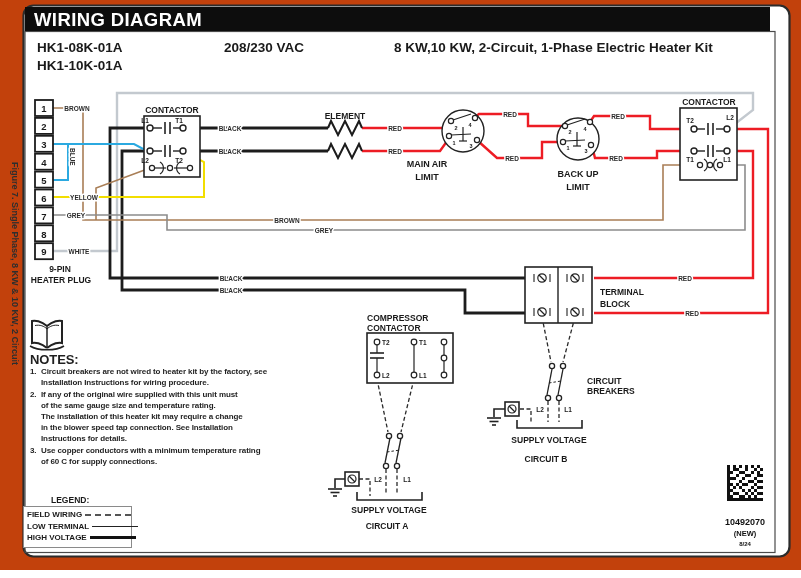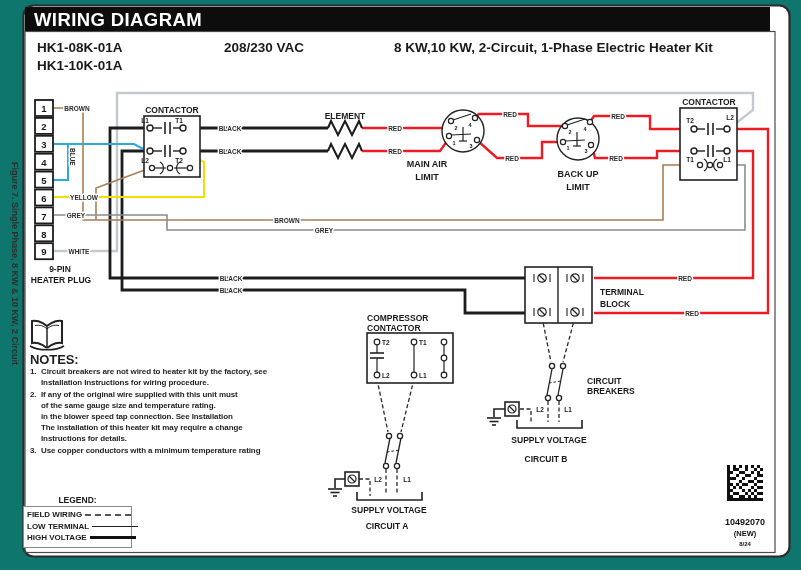--- a/index.html
+++ b/index.html
@@ -1,16 +1,16 @@
 <!DOCTYPE html>
 <html><head>
 <meta charset="utf-8">
 <style>
   html,body{margin:0;padding:0;background:#fff;}
-  .page{position:relative;width:801px;height:570px;background:#0f766e;overflow:hidden;
+  .page{position:relative;width:801px;height:570px;background:#c2410c;overflow:hidden;
         font-family:"Liberation Sans",sans-serif;}
   svg text{font-family:"Liberation Sans",sans-serif;}
   .title-text{font-size:18.5px;font-weight:800;fill:#fff;letter-spacing:.4px;}
   .hdr{font-size:13.5px;font-weight:800;fill:#1a1a1a;}
   .clbl{font-size:8.5px;font-weight:700;fill:#1a1a1a;}
   .clbl2{font-size:9px;font-weight:700;fill:#1a1a1a;}
   .tlbl{font-size:6.5px;font-weight:700;fill:#1a1a1a;}
   .nlbl{font-size:5.5px;font-weight:700;fill:#1a1a1a;}
   .pinlbl{font-size:9.5px;font-weight:700;fill:#1a1a1a;}
   .wlbl{font-size:6.5px;font-weight:700;fill:#2a2a2a;paint-order:stroke;stroke:#fff;
@@ -19,21 +19,21 @@
   .cap{font-size:9px;font-weight:700;fill:#2e2e2e;}
   .bc1{font-size:9px;font-weight:700;fill:#111;}
   .bc2{font-size:7.5px;font-weight:700;fill:#111;}
   .bc3{font-size:6px;font-weight:700;fill:#111;}
   .notes{position:absolute;left:30px;top:354px;width:300px;color:#1f1f1f;
          font-size:8px;font-weight:700;line-height:11.2px;letter-spacing:-.1px;}
   .notes-heading{margin-bottom:1px;font-size:13px;}
   .note-row{display:flex;white-space:nowrap;}
   .note-num{width:11px;flex:0 0 11px;}
   .legend{position:absolute;left:23px;top:495px;width:109px;}
-  .legend-heading{text-align:center;font-size:8.5px;font-weight:700;color:#1a1a1a;}
+  .legend-heading{font-size:8.5px;font-weight:700;color:#1a1a1a;margin-left:28px;}
   .legend-box{margin-top:1px;border:1.5px solid #8a8a8a;padding:2px 4px 3px 3px;background:#fff;}
   .legend-row{display:flex;align-items:center;justify-content:space-between;height:11.5px;text-align:center;}
   .legend-label{font-size:8px;font-weight:700;color:#1a1a1a;white-space:nowrap;}
   .lsample{width:46px;height:0;flex:0 0 46px;margin-left:3px;}
   .ls-dash{border-top:2px dashed #555;}
   .ls-thin{border-top:1.6px solid #222;}
   .ls-thick{border-top:3.5px solid #111;}
 </style>
 </head>
 <body>
@@ -405,33 +405,37 @@
   <div class="note-row">
         <span class="note-num">2.</span>
         <span>If any of the original wire supplied with this unit must</span>
       </div>
   <div class="note-row">
         <span class="note-num"></span>
         <span>of the same gauge size and temperature rating.</span>
       </div>
   <div class="note-row">
         <span class="note-num"></span>
+        <span>The installation of this heater kit may require a change</span>
+      </div>
+  <div class="note-row">
+        <span class="note-num"></span>
         <span>in the blower speed tap connection. See Installation</span>
-      </div>
-  <div class="note-row">
-        <span class="note-num"></span>
-        <span>The installation of this heater kit may require a change</span>
       </div>
   <div class="note-row">
         <span class="note-num"></span>
         <span>Instructions for details.</span>
       </div>
   <div class="note-row">
         <span class="note-num">3.</span>
         <span>Use copper conductors with a minimum temperature rating</span>
+      </div>
+  <div class="note-row">
+        <span class="note-num"></span>
+        <span>of 60 C for supply connections.</span>
       </div>
 </div>
 
 
 <div class="legend">
   <div class="legend-heading">LEGEND:</div>
   <div class="legend-box">
     <div class="legend-row">
       <span class="legend-label">FIELD WIRING</span>
       <span class="lsample ls-dash"></span>

